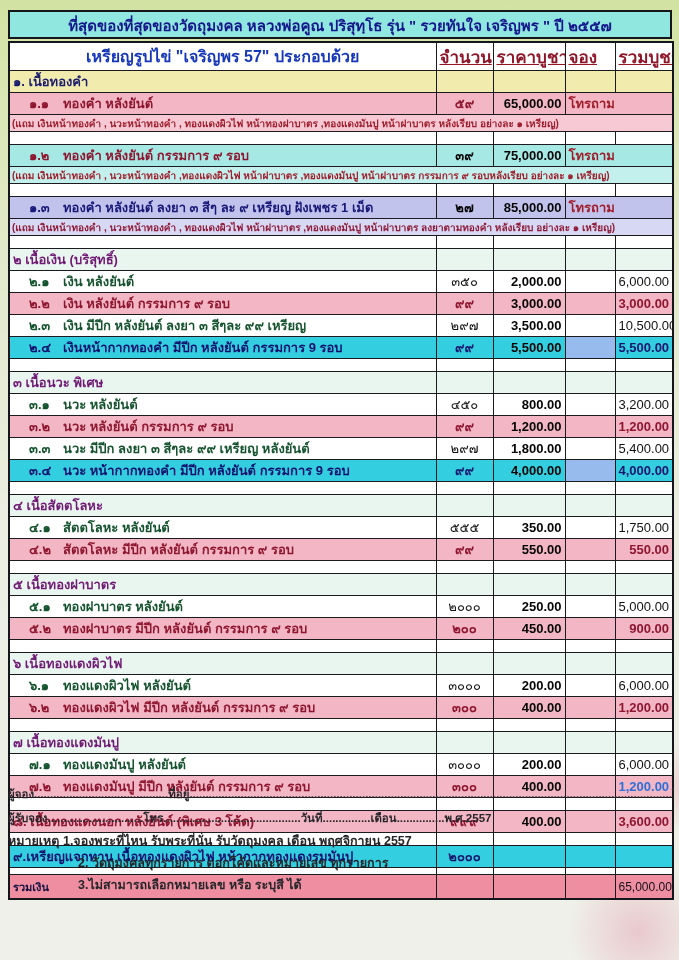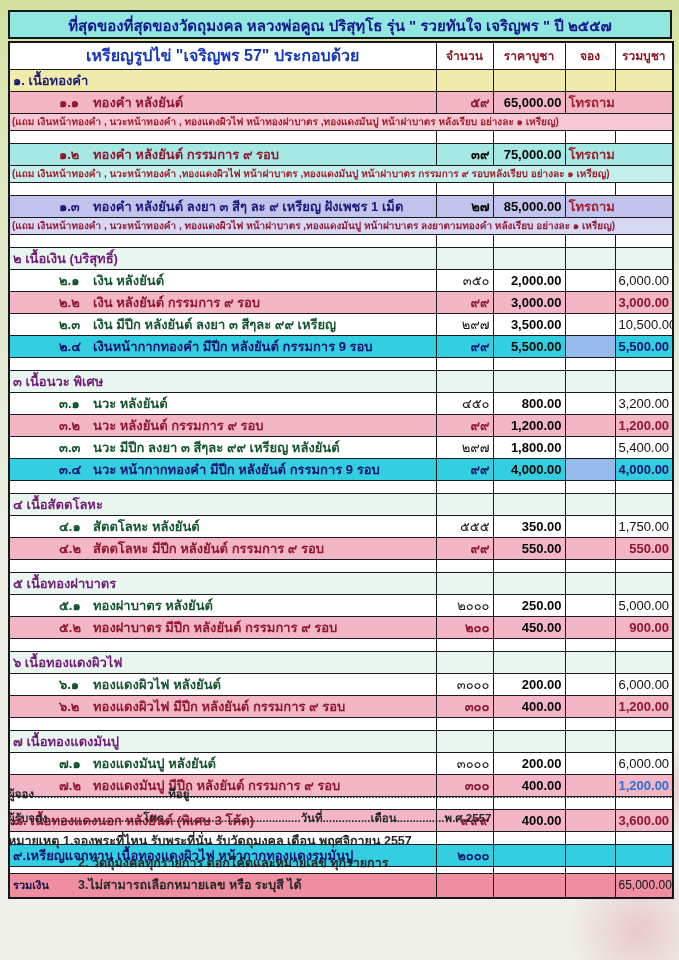--- a/index.html
+++ b/index.html
@@ -20,44 +20,44 @@
   table{border-collapse:collapse;table-layout:fixed;width:664px;background:#fff;}
   td,th{border:1px solid #1a1a1f;padding:0 3px;overflow:hidden;white-space:nowrap;
         font-weight:bold;vertical-align:middle;}
   table{border:2px solid #15151c;}
   
   col.c-desc{width:427px;} col.c-qty{width:57px;} col.c-price{width:72px;}
   col.c-book{width:50px;} col.c-total{width:58px;}
   
   tr.head{height:27px;background:#ffffff;}
   tr.head .product{text-align:center;font-size:16px;color:#1638b8;}
-  tr.head .colhead{text-align:center;font-size:12px;color:#8f1528;}
+  tr.head .colhead{text-align:left;font-size:17px;color:#8f1528;text-decoration:underline;}
   
   tr.r-section td{font-size:13px;}
   tr.r-item td{font-size:13px;height:19px;}
   tr.r-note td{font-size:10px;font-weight:bold;height:16px;padding:0 2px;}
   tr.r-blank td{height:12px;}
   tr.r-blank.sm td{height:6px;}
   tr.r-total td{height:23px;font-size:11px;}
   
   tr.t-gold td{background:#f1ecae;color:#1c1c6e;height:20px;}
   tr.t-mint td{background:#e9f6ef;color:#701a75;height:15px;}
   tr.t-pink td{background:#f2b6c4;}      tr.t-pink .lbl,tr.t-pink .no{color:#8f1630;}
   tr.t-pinknote td{background:#f6c9d4;color:#a02030;}
   tr.t-cyan td{background:#a5e8e4;}      tr.t-cyan .lbl,tr.t-cyan .no{color:#8f1630;}
   tr.t-cyannote td{background:#c3f0ec;color:#a02030;}
   tr.t-lav td{background:#c2c3ec;}       tr.t-lav .lbl,tr.t-lav .no{color:#181878;}
   tr.t-lavnote td{background:#d7d8f4;color:#8f1c3a;}
   tr.t-white td{background:#ffffff;}     tr.t-white .lbl,tr.t-white .no{color:#14532d;}
   tr.t-bright td{background:#33cfe0;}    tr.t-bright .lbl,tr.t-bright .no{color:#10106e;}
   tr.t-rose td{background:#ef8da1;color:#101040;}
   
-  td.desc .no{display:inline-block;margin-left:46px;min-width:34px;}
+  td.desc .no{display:inline-block;margin-left:16px;min-width:34px;}
   td.desc.flush .no{margin-left:0;min-width:0;}
-  td.qty{text-align:right;font-size:12px;}
+  td.qty{text-align:center;font-size:12px;}
   td.price{text-align:right;font-size:13px;color:#050505;}
   td.total{text-align:right;font-size:12px;}
   td.book-merged{text-align:left;font-size:13px;color:#a01a28;}
   tr.t-white td.qty, tr.t-white td.total{color:#111;font-weight:normal;}
   tr.t-pink td.qty, tr.t-pink td.total{color:#8f1630;}
   tr.t-bright td.qty, tr.t-bright td.total{color:#15156e;}
   td.book.tint{background:#97bbec !important;}
   td.total.blue{color:#2f6fd8 !important;}
   tr.t-rose td.total{color:#101018;font-weight:normal;font-size:12px;}
   

